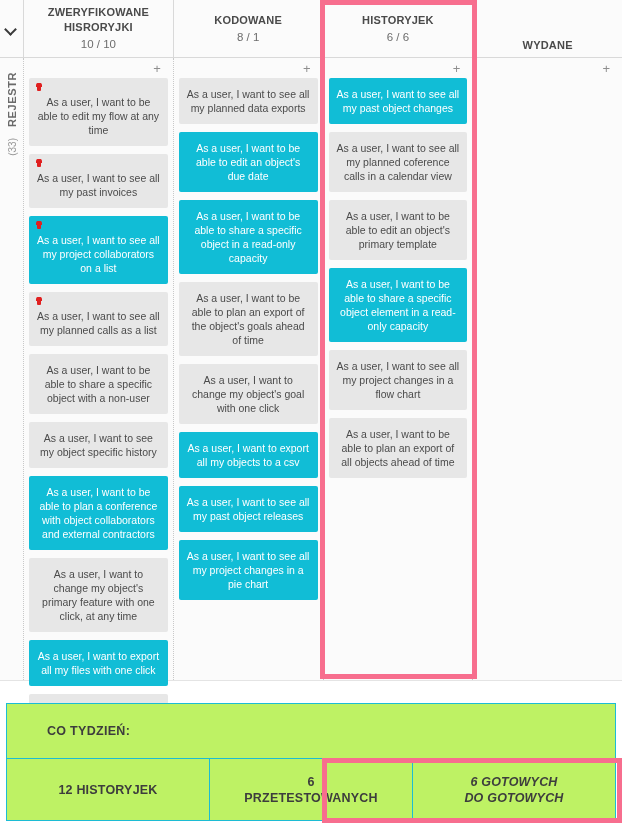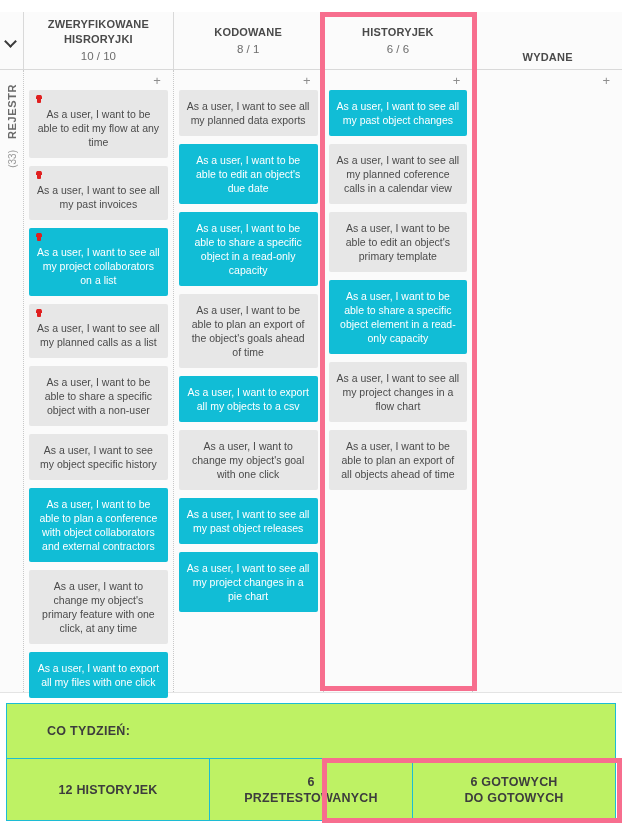--- a/index.html
+++ b/index.html
@@ -13,21 +13,21 @@
     width: 622px;
     height: 827px;
     overflow: hidden;
     background: #ffffff;
   }
 
   
   .board {
     position: absolute;
     left: 0;
-    top: 12px;
+    top: 0;
     width: 622px;
     height: 681px;
     background: #fbfbfb;
     border-bottom: 1px solid #e4e4e4;
     box-sizing: border-box;
   }
 
   .board-header {
     display: flex;
     height: 58px;
@@ -239,21 +239,21 @@
     justify-content: center;
     text-align: center;
     font-size: 12.5px;
     font-weight: bold;
     letter-spacing: .2px;
     color: #3d3d3d;
     line-height: 16px;
     padding: 0 4px;
     cursor: pointer;
   }
-  .sum-cell:last-child { border-right: none; }
+  .sum-cell:last-child { border-right: none; font-style: italic; }
 
   .summary-highlight {
     position: absolute;
     left: 322px;
     top: 758px;
     width: 300px;
     height: 65px;
     border: 5px solid #f76e8e;
     box-sizing: border-box;
     pointer-events: none;
@@ -318,22 +318,22 @@
 
       <div class="col">
         <div class="add-row">
           <span class="add-btn">+</span>
         </div>
         <div class="card-list">
             <div class="card grey"><span>As a user, I want to see all my planned data exports</span></div>
             <div class="card cyan"><span>As a user, I want to be able to edit an object's due date</span></div>
             <div class="card cyan"><span>As a user, I want to be able to share a specific object in a read-only capacity</span></div>
             <div class="card grey"><span>As a user, I want to be able to plan an export of the object's goals ahead of time</span></div>
+            <div class="card grey"><span>As a user, I want to change my object's goal with one click</span></div>
             <div class="card cyan"><span>As a user, I want to export all my objects to a csv</span></div>
-            <div class="card grey"><span>As a user, I want to change my object's goal with one click</span></div>
             <div class="card cyan"><span>As a user, I want to see all my past object releases</span></div>
             <div class="card cyan"><span>As a user, I want to see all my project changes in a pie chart</span></div>
           </div>
       </div>
 
       <div class="col">
         <div class="add-row">
           <span class="add-btn">+</span>
         </div>
         <div class="card-list">

